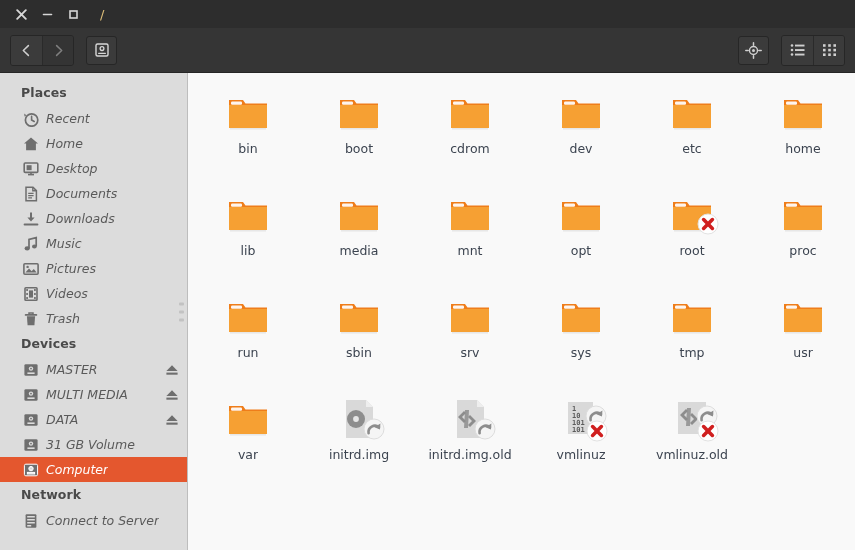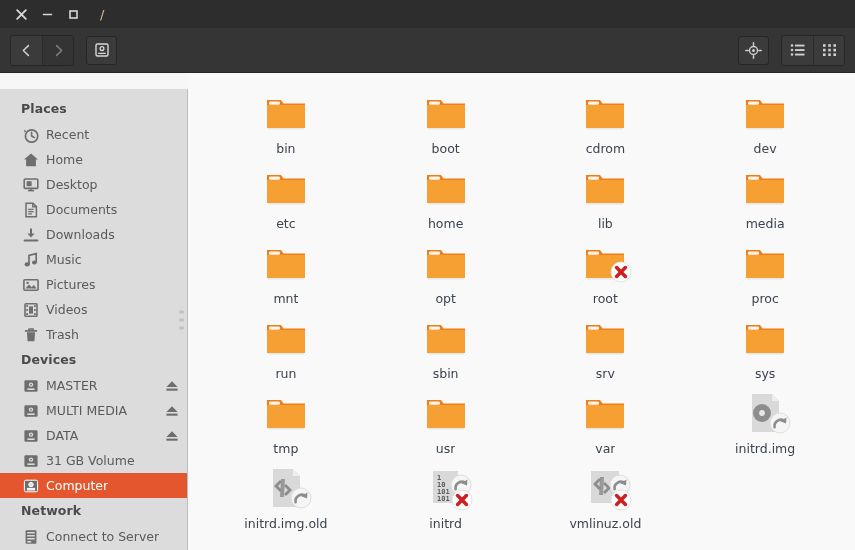--- a/index.html
+++ b/index.html
@@ -46,51 +46,51 @@
   .tbtn svg { display: block; }
 
   
   .body { flex: 1 1 auto; display: flex; min-height: 0; }
 
   
   .sidebar {
     width: 188px; flex: 0 0 188px; background: #dcdcdc;
     overflow: hidden; position: relative; padding-top: 7px;
     border-right: 1px solid #bdbdbd;
-    margin-top: 16px;
   }
   .sb-header {
     font-size: 12.5px; font-weight: bold; color: #4a4a4a;
     padding: 5px 0 6px 21px; letter-spacing: 0.1px;
   }
   .sb-item {
     height: 25px; display: flex; align-items: center;
     padding-left: 22px; padding-right: 8px; color: #5a5a5a; font-size: 12.5px;
     position: relative;
   }
   .sb-item .ico { width: 17px; height: 16px; margin-right: 7px; display: flex; align-items: center; justify-content: center; flex: 0 0 17px; }
   .sb-item .ico svg { display: block; }
-  .sb-item .lbl { white-space: nowrap; overflow: hidden; text-overflow: ellipsis; }
+  .sb-item .lbl { white-space: nowrap; overflow: hidden; text-overflow: ellipsis; font-style: italic; }
   .sb-item .eject { margin-left: auto; width: 14px; height: 14px; flex: 0 0 14px; }
   .sb-item.selected { background: #e4572e; color: #ffffff; }
   .sb-item.selected .ico svg { fill: #ffffff; stroke: #ffffff; }
   .sb-grip {
     position: absolute; right: 3px; top: 50%; transform: translateY(-50%);
     width: 5px; height: 19px; display: flex; flex-direction: column; justify-content: space-between;
   }
   .sb-grip i { display: block; height: 3px; background: #c2c2c2; border-radius: 1px; }
 
   
   .files {
     flex: 1 1 auto; background: #f9f9f9; position: relative;
     padding: 12px 10px 0 18px; overflow: hidden;
   }
   .grid {
-    display: grid; grid-template-columns: repeat(4, 1fr);
+    display: grid; grid-template-columns: repeat(6, 1fr);
     row-gap: 0px;
+    gap: 27px;
   }
   .cell {
     height: 75px; display: flex; flex-direction: column;
     align-items: center; justify-content: flex-start; padding-top: 4px;
   }
   .cell .iconwrap { width: 48px; height: 48px; position: relative; }
   .cell .iconwrap svg { display: block; }
   .cell .name {
     margin-top: 4px; font-size: 12.5px; color: #3c4450;
     max-width: 150px; text-align: center; white-space: nowrap;
@@ -650,21 +650,21 @@
                   <path d="M17.4 5.4 L17 11.4 L11.4 9.2 Z" fill="#8d8d8d"></path>
                 </svg>
               </span>
               <span class="emblem err-lo">
                 <svg width="22" height="22" viewBox="0 0 22 22">
                   <circle cx="11" cy="11" r="10" fill="#ffffff" stroke="#e2e2e2" stroke-width="1"></circle>
                   <path d="M6.6 6.6 L15.4 15.4 M15.4 6.6 L6.6 15.4" stroke="#d01f1f" stroke-width="3.6" stroke-linecap="round"></path>
                 </svg>
               </span>
             </div>
-            <div class="name">initrd</div>
+            <div class="name">vmlinuz</div>
           </div>
           <div class="cell">
             <div class="iconwrap">
               <svg width="48" height="48" viewBox="0 0 48 48">
                 <rect x="10" y="7" width="28" height="32" fill="#d9d9d9"></rect>
                 <g fill="#8d8d8d" transform="translate(21,22)">
                   <path d="M-9 -2 L-3 -8 L-1 -6 L-5 -2 L-1 2 L-3 4 Z"></path>
                   <path d="M9 2 L3 8 L1 6 L5 2 L1 -2 L3 -4 Z"></path>
                   <path d="M-2 -9 L2 -9 L1 9 L-3 9 Z" opacity="0.85"></path>
                 </g>

